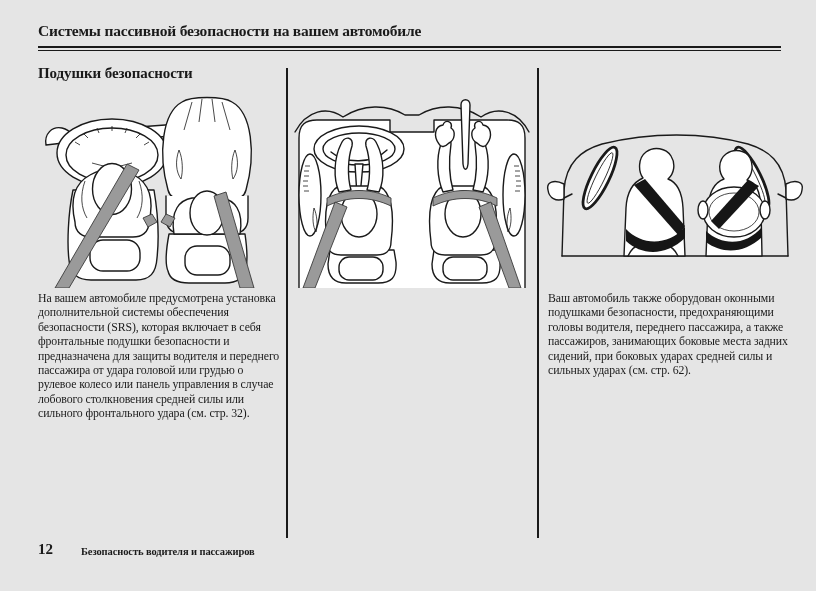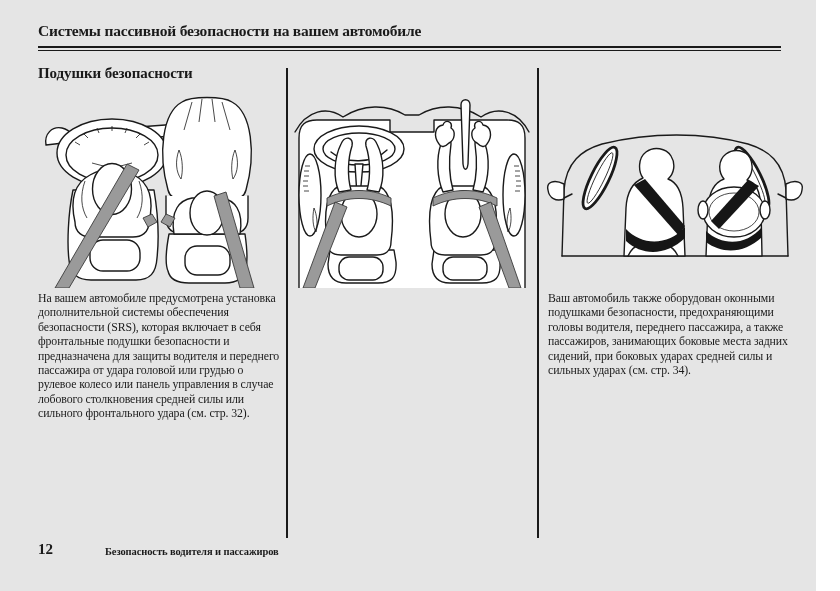--- a/index.html
+++ b/index.html
@@ -44,21 +44,21 @@
   }
   .col-text.t1 { left:38px;  width:242px; }
   .col-text.t2 { left:296px; width:238px; }
   .col-text.t3 { left:548px; width:260px; }
   .footer-pagenum {
     position:absolute; left:38px; top:541px;
     font-size:15px; font-weight:bold;
   }
   .footer-label {
     position:absolute; left:81px; top:546px;
-    font-size:10.5px; font-weight:bold; letter-spacing:-0.1px;margin-left:24px;
+    font-size:10.5px; font-weight:bold; letter-spacing:-0.1px;
   }
   .ink   { stroke:#1a1a1a; stroke-width:1.4; fill:none; stroke-linecap:round; stroke-linejoin:round; }
   .inkw  { stroke:#1a1a1a; stroke-width:1.4; fill:#ffffff; stroke-linecap:round; stroke-linejoin:round; }
   .belt  { fill:#9a9a9a; stroke:#3a3a3a; stroke-width:0.9; }
   .beltk { fill:#161616; stroke:none; }
   .thin  { stroke:#1a1a1a; stroke-width:0.8; fill:none; }
 </style>
 </head>
 <body>
 
@@ -192,18 +192,18 @@
       <ellipse class="thin" cx="188" cy="88" rx="25" ry="19" fill="none"></ellipse>
       <ellipse class="inkw" cx="157" cy="86" rx="5" ry="9"></ellipse>
       <ellipse class="inkw" cx="219" cy="86" rx="5" ry="9"></ellipse>
 
       <path class="beltk" d="M202,56 L213,62 L173,105 L165,97 Z"></path>
       <path class="beltk" d="M160,107 C176,122 200,122 216,103 L216,113 C198,130 176,130 160,118 Z"></path>
     </svg>
   </div>
 
   <div class="col-text t1">На вашем автомобиле предусмотрена установка дополнительной системы обеспечения безопасности (SRS), которая включает в себя фронтальные подушки безопасности и предназначена для защиты водителя и переднего пассажира от удара головой или грудью о рулевое колесо или панель управления в случае лобового столкновения средней силы или сильного фронтального удара (см. стр. 32).</div>
-  <div class="col-text t3">Ваш автомобиль также оборудован оконными подушками безопасности, предохраняющими головы водителя, переднего пассажира, а также пассажиров, занимающих боковые места задних сидений, при боковых ударах средней силы и сильных ударах (см. стр. 34).</div>
+  <div class="col-text t3">Ваш автомобиль также оборудован оконными подушками безопасности, предохраняющими головы водителя, переднего пассажира, а также пассажиров, занимающих боковые места задних сидений, при боковых ударах средней силы и сильных ударах (см. стр. 62).</div>
 
   <div class="footer-pagenum">12</div>
   <div class="footer-label">Безопасность водителя и пассажиров</div>
 
 </div>
 
 </body></html>

